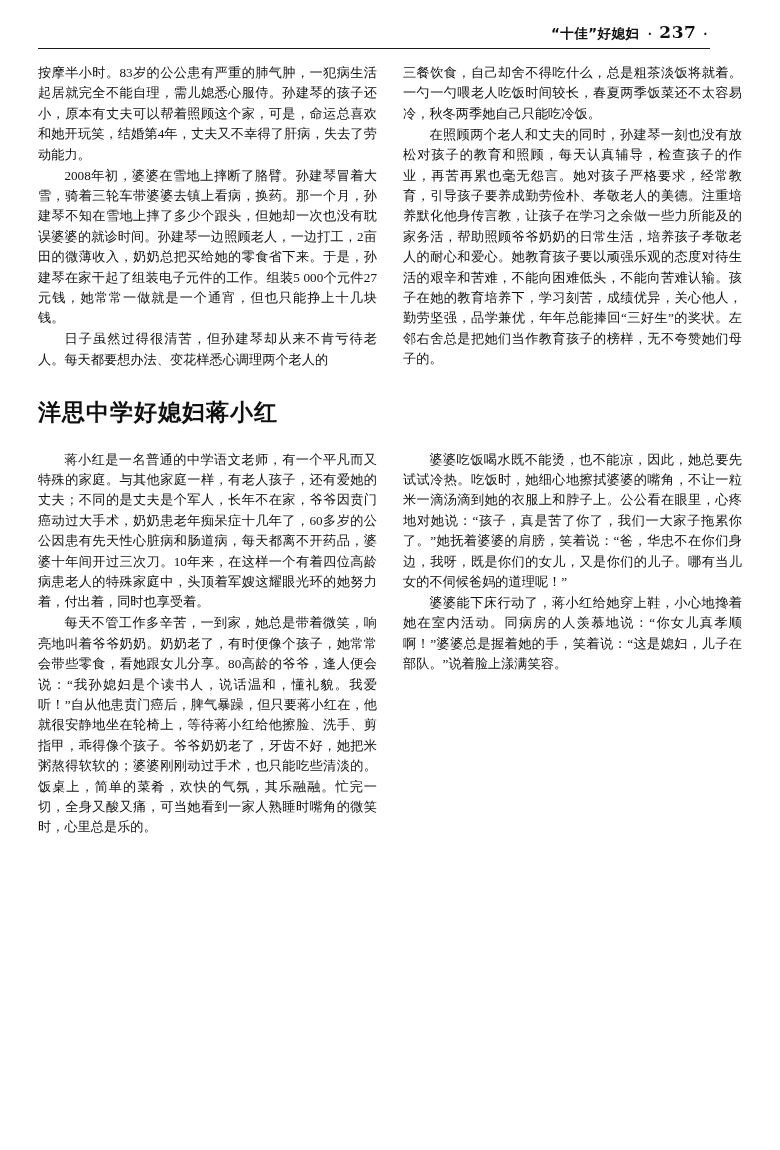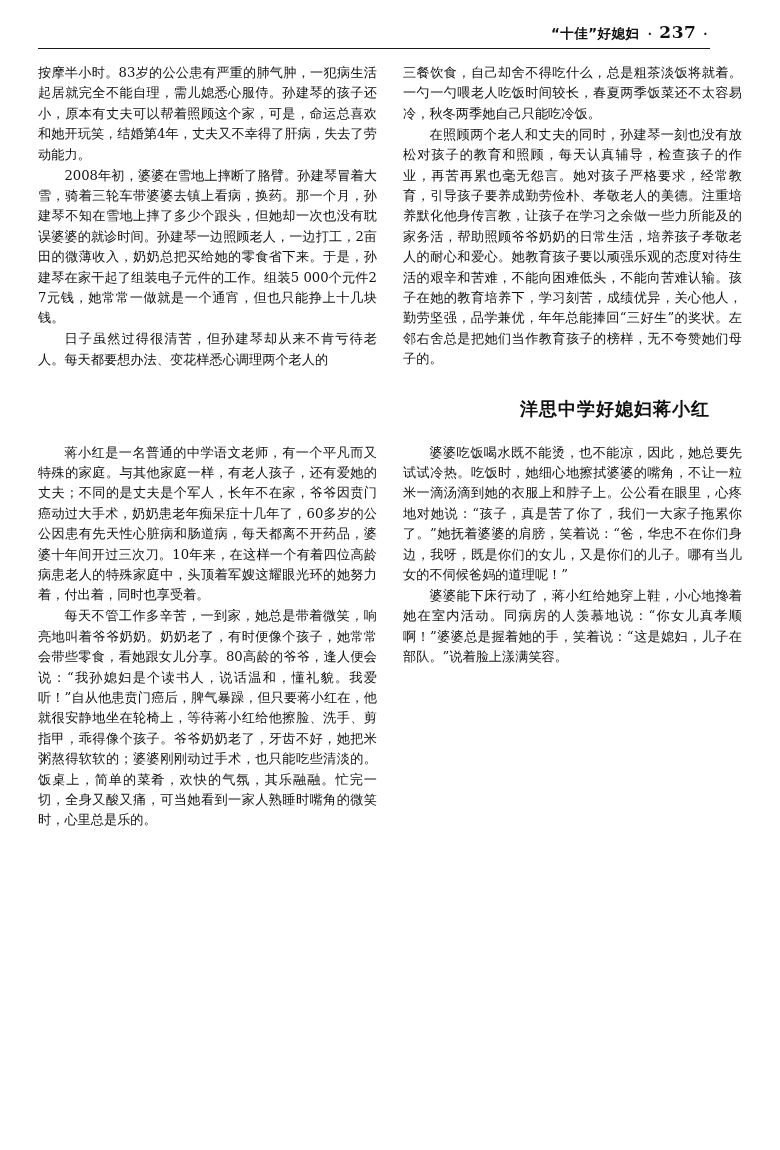--- a/index.html
+++ b/index.html
@@ -55,44 +55,45 @@
     border-top: 1px solid #1a1a1a;
     margin: 0 0 14px 0;
     height: 0;
   }
 
   
   .cols {
     display: flex;
     gap: 26px;
     align-items: flex-start;
+    font-family: Liberation Serif, serif;
   }
   .col {
     width: 339px;
     flex: 0 0 339px;
   }
   p.para {
     margin: 0 0 0.5px 0;
     font-size: 13.2px;
     line-height: 20.4px;
     text-align: justify;
     text-justify: inter-ideograph;
     text-indent: 2em;
     word-break: break-all;
   }
   p.para.noindent {
     text-indent: 0;
   }
 
   
   .article-title {
-    text-align: right;
+    text-align: left;
     font-family: "DejaVu Sans", "Liberation Sans", sans-serif;
     font-weight: bold;
-    font-size: 18px;
+    font-size: 23px;
     letter-spacing: 1px;
     margin: 26px 0 22px 0;
   }
 </style>
 </head>
 <body>
 
 <div class="page">
 
   <div class="running-head">

